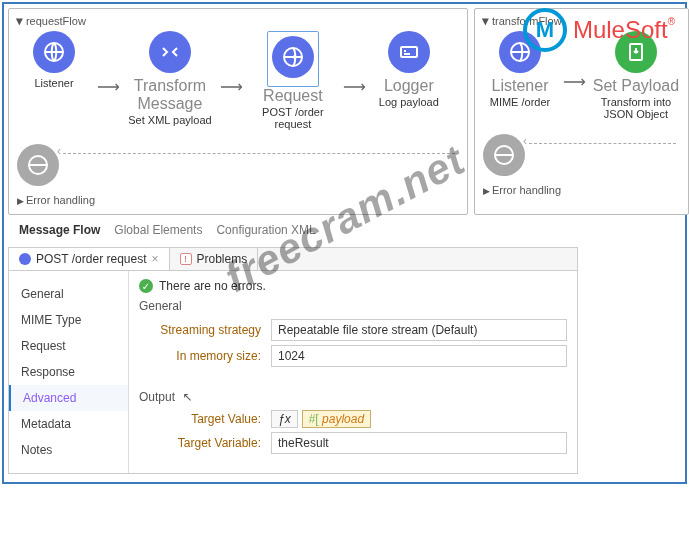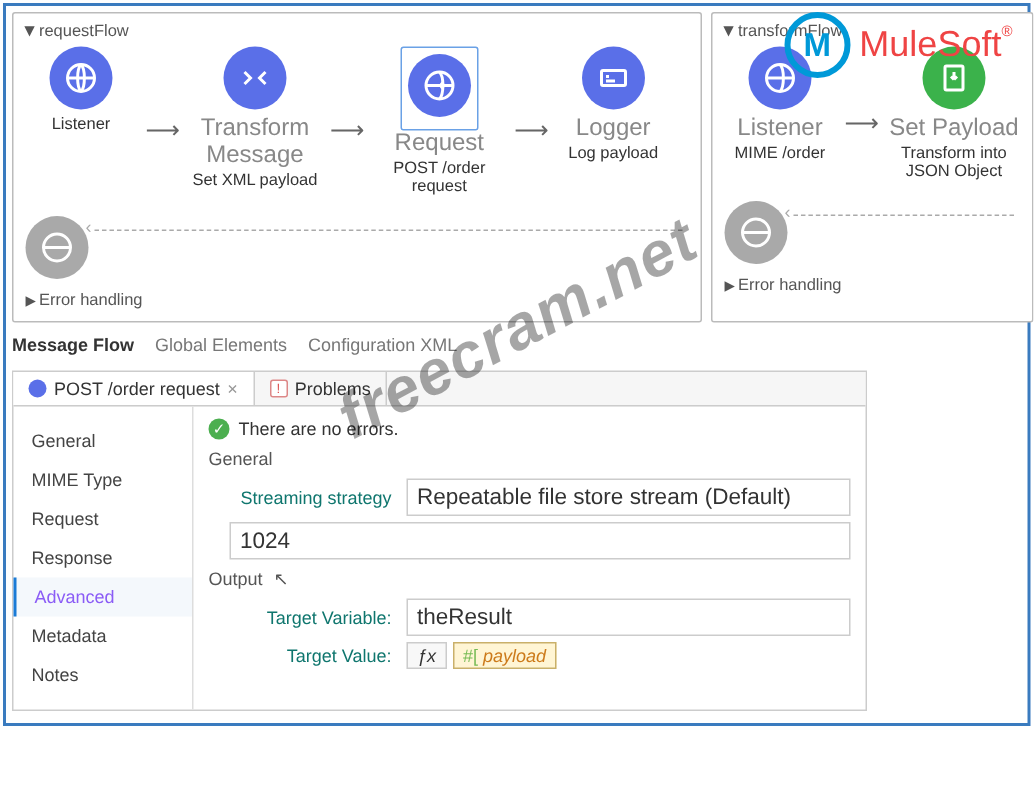--- a/index.html
+++ b/index.html
@@ -29,42 +29,42 @@
   .node.sel .node-circle-wrap { border: 1px solid #6aa1e6; padding: 4px; border-radius: 2px; display: inline-block; }
   .node-label { font-size: 16px; color: #888; }
   .node-sub { font-size: 11px; color: #333; margin-top: 1px; }
   .arrow { align-self: center; color: #666; font-size: 16px; margin-top: 12px; }
   .dashedline { border-top: 1px dashed #aaa; height: 1px; flex: 1; align-self: center; margin: 0 4px; position: relative; top: -12px; }
   .dashedline::before { content: "‹"; color:#aaa; position:absolute; left:-6px; top:-10px; }
   .return-row { display: flex; align-items: center; margin-top: 14px; }
   .err { font-size: 11px; color: #555; margin-top: 8px; }
   .err .tri { display:inline-block; font-size: 9px; margin-right: 2px; }
 
-  .tabs-below { font-size: 12px; color: #777; margin: 8px 0 0 0; display: flex; gap: 14px; }
+  .tabs-below { font-size: 12px; color: #777; margin: 8px 0 0 11px; display: flex; gap: 14px; }
   .tabs-below .active { color: #333; font-weight: bold; }
 
   
   .editor { border: 1px solid #ccc; margin-top: 10px; width: 570px; }
   .editor-tabs { display: flex; background: #f6f6f6; border-bottom: 1px solid #ccc; font-size: 12px; }
   .etab { padding: 4px 10px; border-right: 1px solid #ccc; display: flex; align-items: center; gap: 5px; background: #fff; }
   .etab.inactive { background: #f6f6f6; }
   .etab .close { color: #999; }
   .etab .dot-blue { width: 12px; height: 12px; border-radius: 50%; background: #5a6fe8; display:inline-block; }
   .etab .dot-prob { width: 12px; height: 12px; border-radius: 2px; background: #fff; border:1px solid #d88; display:inline-flex; align-items:center; justify-content:center; font-size:9px; color:#d55; }
   .editor-body { display: flex; }
   .side-nav { width: 120px; border-right: 1px solid #ddd; padding: 10px 0; }
   .side-nav div { padding: 6px 12px; font-size: 12px; color: #444; }
   .side-nav .sel { color: #8b5cf6; border-left: 2px solid #1b7bd6; background: #f4f8fc; }
   .form-area { flex:1; padding: 8px 10px; }
   .noerr { display:flex; align-items:center; gap:6px; font-size:12px; margin-bottom:6px; }
   .noerr .ok { width:14px; height:14px; border-radius:50%; background:#4caf50; color:#fff; display:inline-flex; align-items:center; justify-content:center; font-size:10px; }
   .section-h { font-size: 12px; color:#555; margin-bottom: 6px; }
   .form-row { display:flex; align-items:center; margin: 4px 0 4px 14px; font-size:12px; }
-  .form-row .lab { width: 118px; text-align: right; padding-right: 10px; color:#0f766e; }
-  .form-row .val { flex:1; border:1px solid #ccc; padding: 3px 6px; background:#fff; font-size:15px; }
+  .form-row .lab { width: 118px; text-align: right; padding-right: 10px; color:#a16207; }
+  .form-row .val { flex:1; border:1px solid #ccc; padding: 3px 6px; background:#fff; font-size:12px; }
   .indent .form-row .lab { width: 118px; }
   .fx { display:inline-block; border:1px solid #ccc; padding:1px 6px; font-style:italic; background:#f8f8f8; margin-right:4px; }
   .payload-box { border:1px solid #c9b06a; background:rgba(255,236,170,.5); color:#7b5; padding:1px 6px; display:inline-block; }
   .payload-box .kw { color:#cc7a1a; font-style: italic; }
 
   .icon-svg { width: 24px; height: 24px; }
 </style>
 </head>
 <body>
 
@@ -210,36 +210,37 @@
           <span class="ok">✓</span>
           <span>There are no errors.</span>
         </div>
         <div class="section-h">General</div>
         <div class="form-row">
           <div class="lab">Streaming strategy</div>
           <div class="val">Repeatable file store stream (Default)</div>
         </div>
         <div class="indent">
           <div class="form-row">
+            <div class="lab">In memory size:</div>
             <div class="val">1024</div>
           </div>
         </div>
-        <div class="section-h" style="margin-top:6px">
+        <div class="section-h" style="margin-top:23px">
           <span>Output</span>
           <span style="margin-left:4px;">↖</span>
-        </div>
-        <div class="form-row">
-          <div class="lab">Target Variable:</div>
-          <div class="val">theResult</div>
         </div>
         <div class="form-row">
           <div class="lab">Target Value:</div>
           <div style="flex:1; display:flex; align-items:center;">
             <span class="fx">ƒx</span>
             <span class="payload-box">
               <span>#[</span> <span class="kw">payload</span>
             </span>
           </div>
         </div>
+        <div class="form-row">
+          <div class="lab">Target Variable:</div>
+          <div class="val">theResult</div>
+        </div>
       </div>
     </div>
   </div>
 </div>
 
 </body></html>

